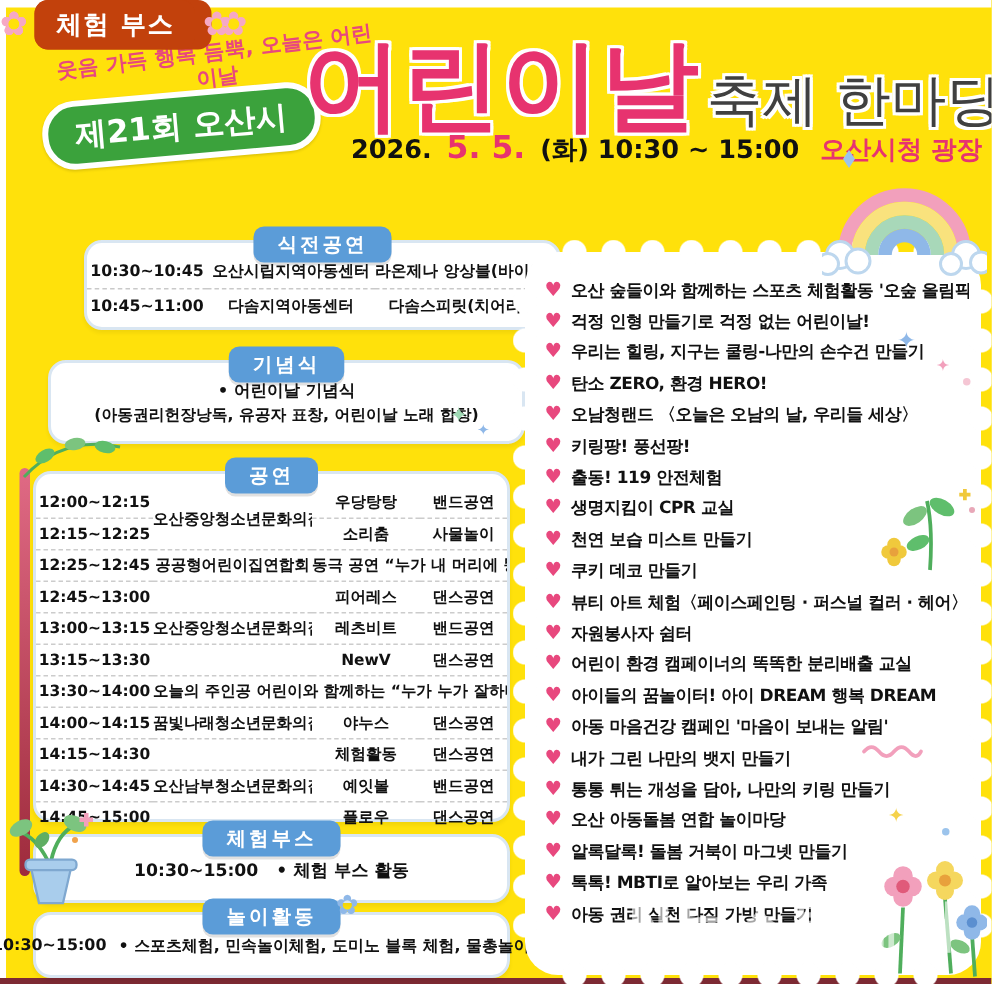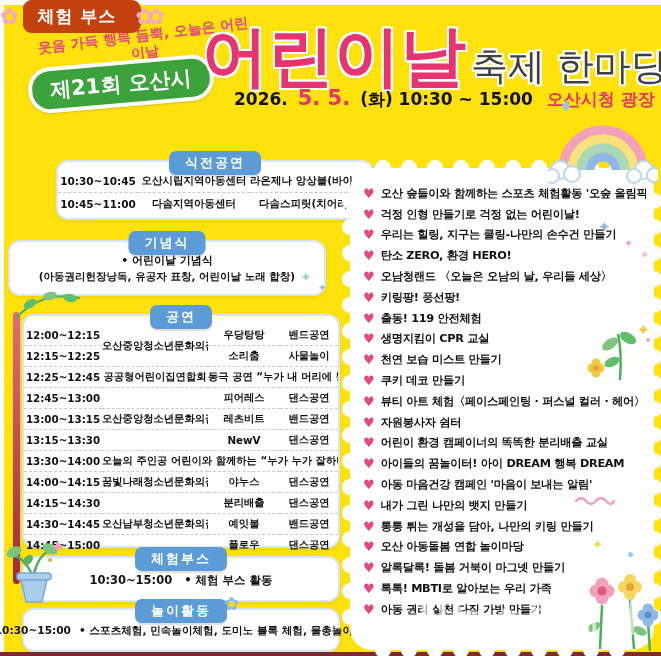--- a/index.html
+++ b/index.html
@@ -32,21 +32,21 @@
   .sec .g{background:#c2410c;color:#fff;font-weight:bold;font-size:17px;padding:5px 14px;
           border-radius:9px;letter-spacing:1px;white-space:nowrap;}
 
   
   .card{position:absolute;background:#fff;border:2px solid #D9E6F2;border-radius:12px;
         box-shadow:0 2px 3px rgba(0,0,0,.06);z-index:2;}
   .pill{position:absolute;top:-11px;left:50%;transform:translateX(-50%);background:#5B9CD8;color:#fff;
         font-weight:bold;font-size:13px;letter-spacing:2px;padding:3px 16px;border-radius:7px;
         white-space:nowrap;box-shadow:0 2px 0 rgba(0,0,0,.12);z-index:3;}
   #card-pre{left:22px;top:160px;width:314px;height:56px;margin-left:34px;}
-  #card-cer{left:8px;top:240px;width:314px;height:52px;}
+  #card-cer{left:32px;top:240px;width:314px;height:52px;}
   #card-perf{left:22px;top:314px;width:314px;height:230px;}
   #card-booth{left:22px;top:556px;width:314px;height:42px;}
   #card-play{left:22px;top:608px;width:314px;height:40px;}
 
   table.sched{width:100%;border-collapse:collapse;table-layout:fixed;}
   #pre-table{margin-top:8px;}
   .sched td{font-size:10.5px;font-weight:bold;text-align:center;white-space:nowrap;overflow:hidden;padding:4px 0;}
   #pre-table tr:first-child td{border-bottom:1px dashed #C9C9C9;}
   #perf-table{margin-top:9px;}
   #perf-table td{font-size:10.3px;padding:3px 0;border-bottom:1px dashed #CCC;}
@@ -194,21 +194,21 @@
           </tr>
           <tr>
             <td class="c-time">14:00~14:15</td>
             <td class="c-org">꿈빛나래청소년문화의집</td>
             <td class="c-act">야누스</td>
             <td class="c-type">댄스공연</td>
           </tr>
           <tr>
             <td class="c-time">14:15~14:30</td>
             <td class="c-org"></td>
-            <td class="c-act">분리배출</td>
+            <td class="c-act">체험활동</td>
             <td class="c-type">댄스공연</td>
           </tr>
           <tr>
             <td class="c-time">14:30~14:45</td>
             <td class="c-org">오산남부청소년문화의집</td>
             <td class="c-act">예잇볼</td>
             <td class="c-type">밴드공연</td>
           </tr>
           <tr>
             <td class="c-time">14:45~15:00</td>

